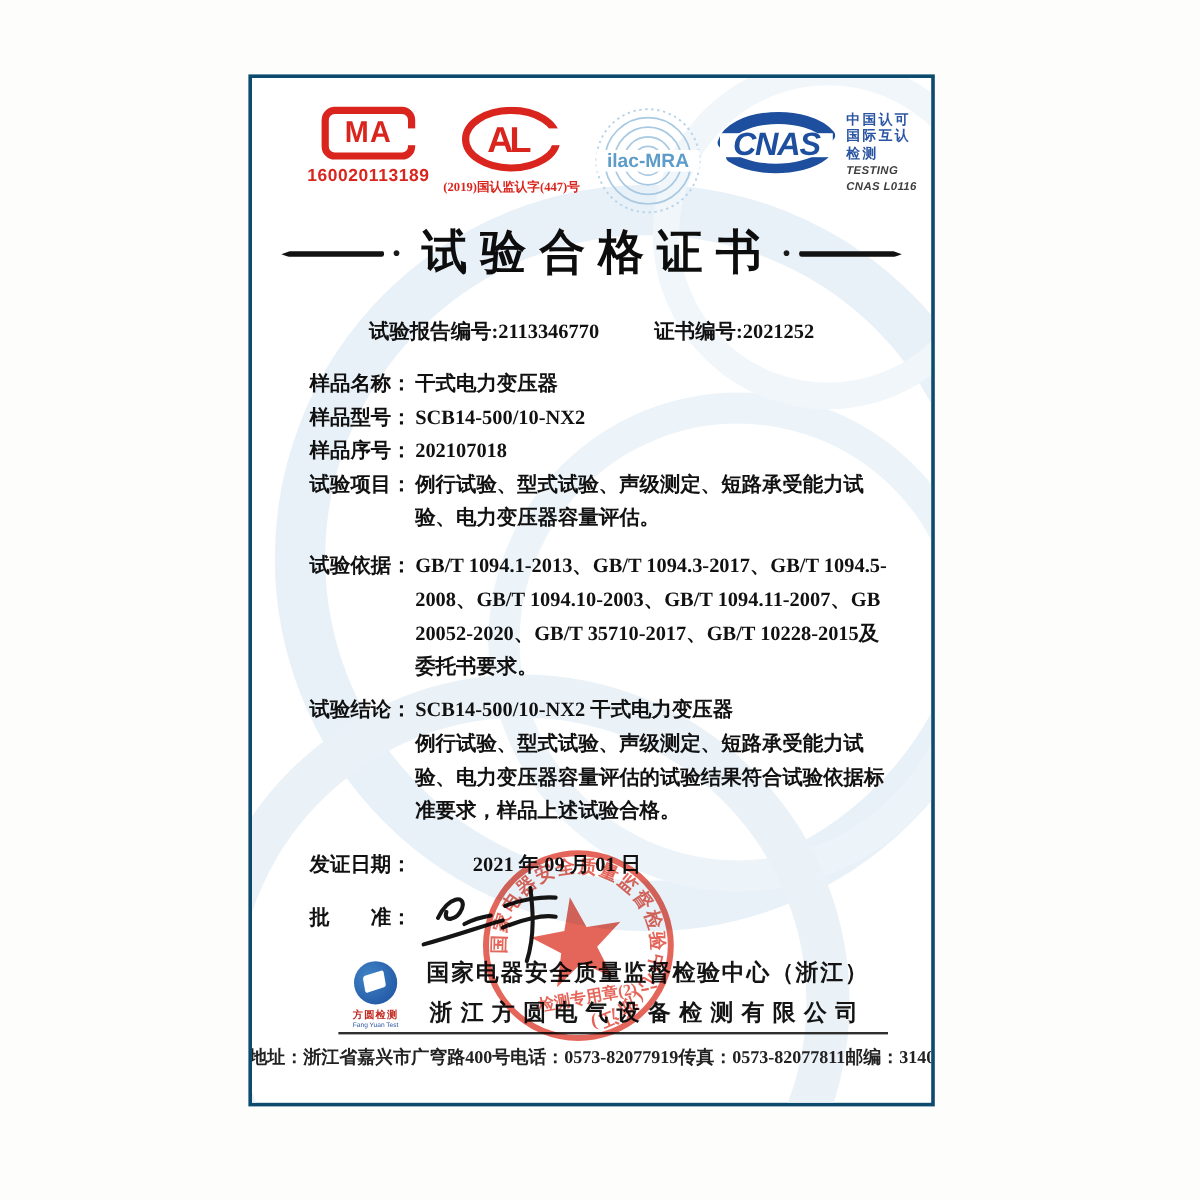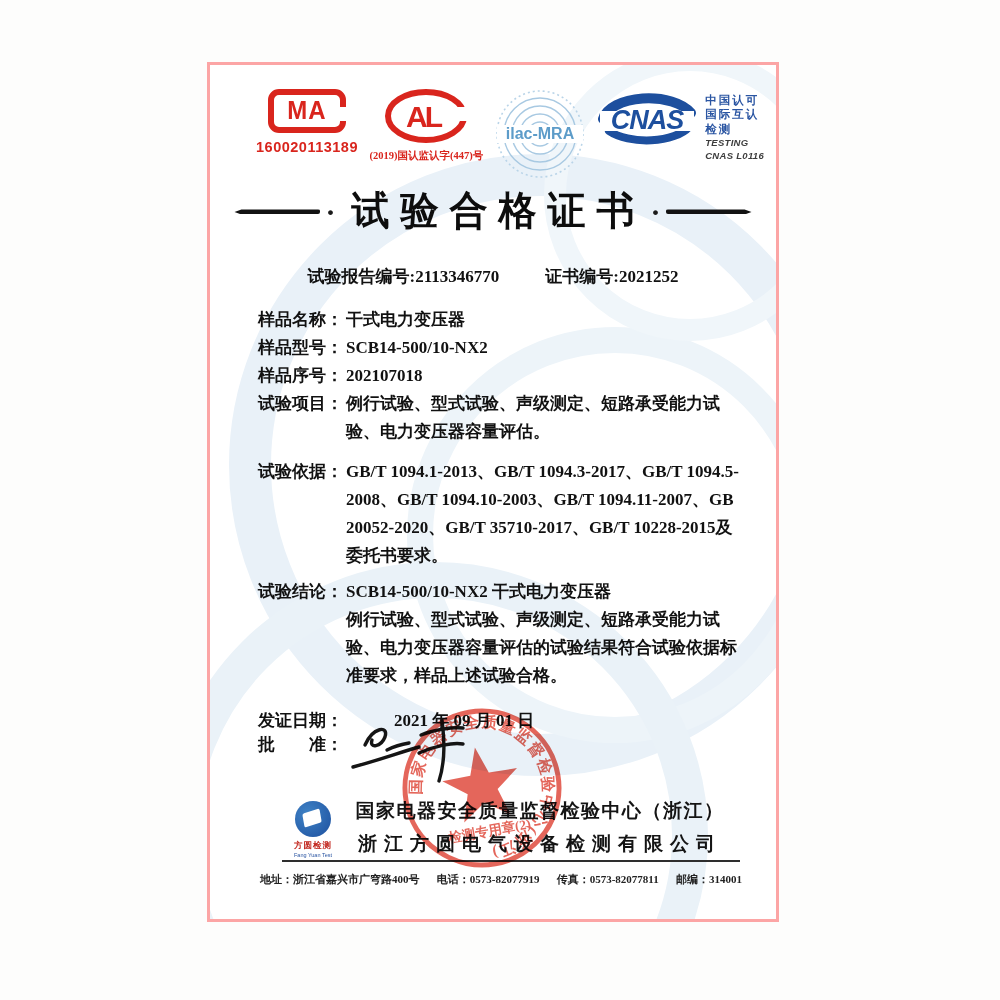--- a/index.html
+++ b/index.html
@@ -4,21 +4,21 @@
 <style>
   html,body{margin:0;padding:0;}
   body{
     width:1000px;height:1000px;background:#fdfdfc;
     font-family:"Liberation Serif","DejaVu Serif",serif;
     color:#1a1a1a;position:relative;overflow:hidden;
   }
   .canvas{position:relative;width:1000px;height:1000px;}
   .page{
     position:absolute;left:207px;top:62px;width:572px;height:860px;
-    background:#ffffff;border:3px solid #fca5a5;box-sizing:border-box;
+    background:#ffffff;border:3px solid #0c4a6e;box-sizing:border-box;
     overflow:hidden;
   }
   .wm{position:absolute;inset:0;z-index:0;pointer-events:none;}
   .layer{position:absolute;z-index:2;}
 
   
   .logos{top:24px;left:46px;right:12px;display:flex;justify-content:space-between;align-items:flex-start;}
   .logo-block{display:flex;flex-direction:column;align-items:center;}
   .cma-mark{
     position:relative;width:78px;height:44px;border:6px solid #d9251d;border-radius:11px;
@@ -52,21 +52,21 @@
   
   .fields{top:241px;left:48px;right:28px;font-size:17px;line-height:28px;font-weight:600;color:#111;}
   .frow{display:flex;align-items:flex-start;}
   .flabel{flex:0 0 88px;white-space:nowrap;}
   .fvalue{flex:1;}
   .mt12{margin-top:12px;}
   .mt8{margin-top:8px;}
   .mt16{margin-top:17px;gap:48px;}
 
   
-  .approval{top:668px;left:48px;display:flex;align-items:flex-start;
+  .approval{top:688px;left:48px;display:flex;align-items:flex-start;
     font-size:17px;font-weight:600;color:#111;}
   .signature{margin-left:6px;margin-top:-18px;}
 
   
   .stamp{left:187px;top:638px;width:170px;height:170px;transform:rotate(-10deg);
     opacity:.88;mix-blend-mode:multiply;z-index:4;}
 
   
   .fy-logo{left:80px;top:736px;width:46px;display:flex;flex-direction:column;align-items:center;z-index:3;}
   .fy-circle{width:36px;height:36px;border-radius:50%;
@@ -74,22 +74,22 @@
   .fy-swoosh{position:absolute;left:8px;top:10px;width:18px;height:14px;background:#fff;
     transform:rotate(-18deg) skewX(-8deg);border-radius:2px;}
   .fy-name{margin-top:3px;font-size:8.5px;font-weight:700;color:#c2271f;letter-spacing:1px;white-space:nowrap;}
   .fy-sub{font-family:"Liberation Sans",sans-serif;font-size:5.5px;color:#2a55a2;white-space:nowrap;}
   .company-names{left:128px;top:733px;width:404px;text-align:center;color:#141414;z-index:2;}
   .company-l1{font-size:19px;font-weight:700;letter-spacing:1.5px;white-space:nowrap;}
   .company-l2{font-size:19px;font-weight:700;letter-spacing:7px;margin-top:7px;white-space:nowrap;}
 
   
   .divider{left:72px;top:795px;width:458px;height:2px;background:#2e2e2e;}
-  .footer{top:807px;left:50px;right:34px;display:flex;justify-content:space-between;
-    font-size:11px;font-weight:700;color:#222;white-space:nowrap;}
+  .footer{top:807px;left:50px;right:34px;display:flex;justify-content:center;
+    font-size:15px;font-weight:700;color:#222;white-space:nowrap;}
 </style>
 </head>
 <body>
 
 <div class="canvas">
   <div class="page">
 
     <svg class="wm" width="566" height="854" viewBox="0 0 566 854">
       <circle cx="330" cy="400" r="290" fill="none" stroke="#e9f1f8" stroke-width="42"></circle>
       <circle cx="405" cy="470" r="195" fill="none" stroke="#edf4f9" stroke-width="26"></circle>

